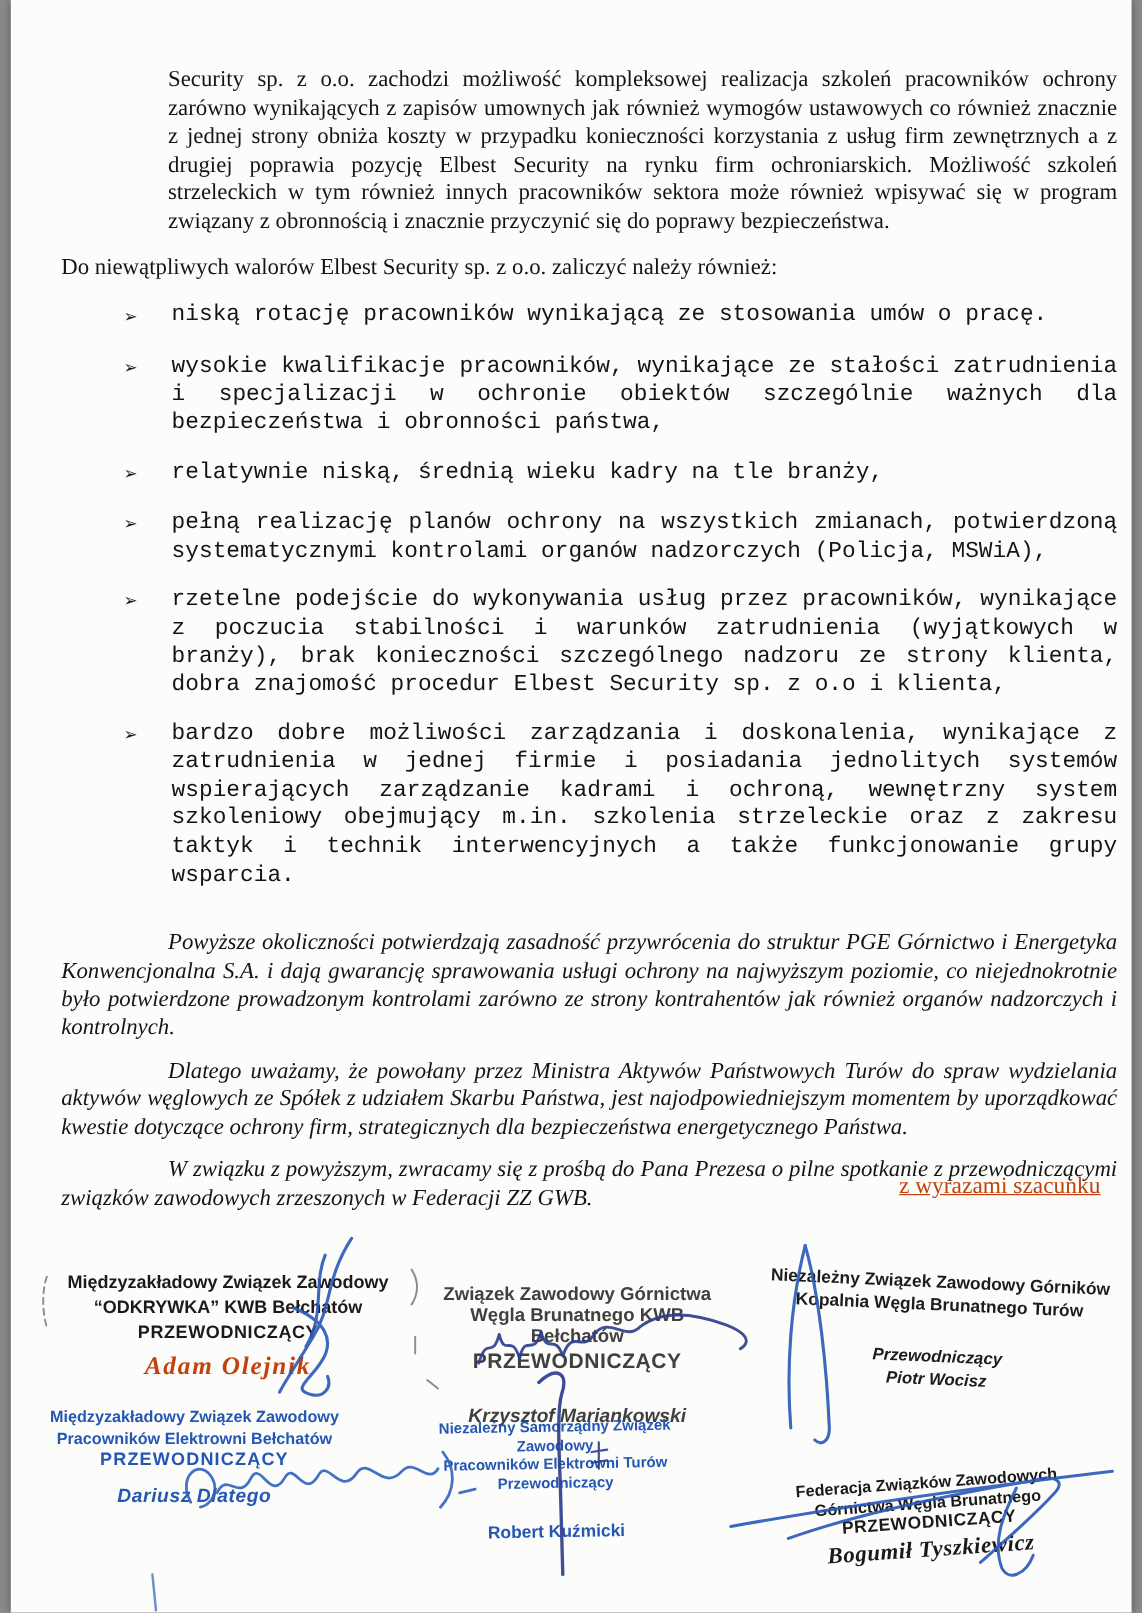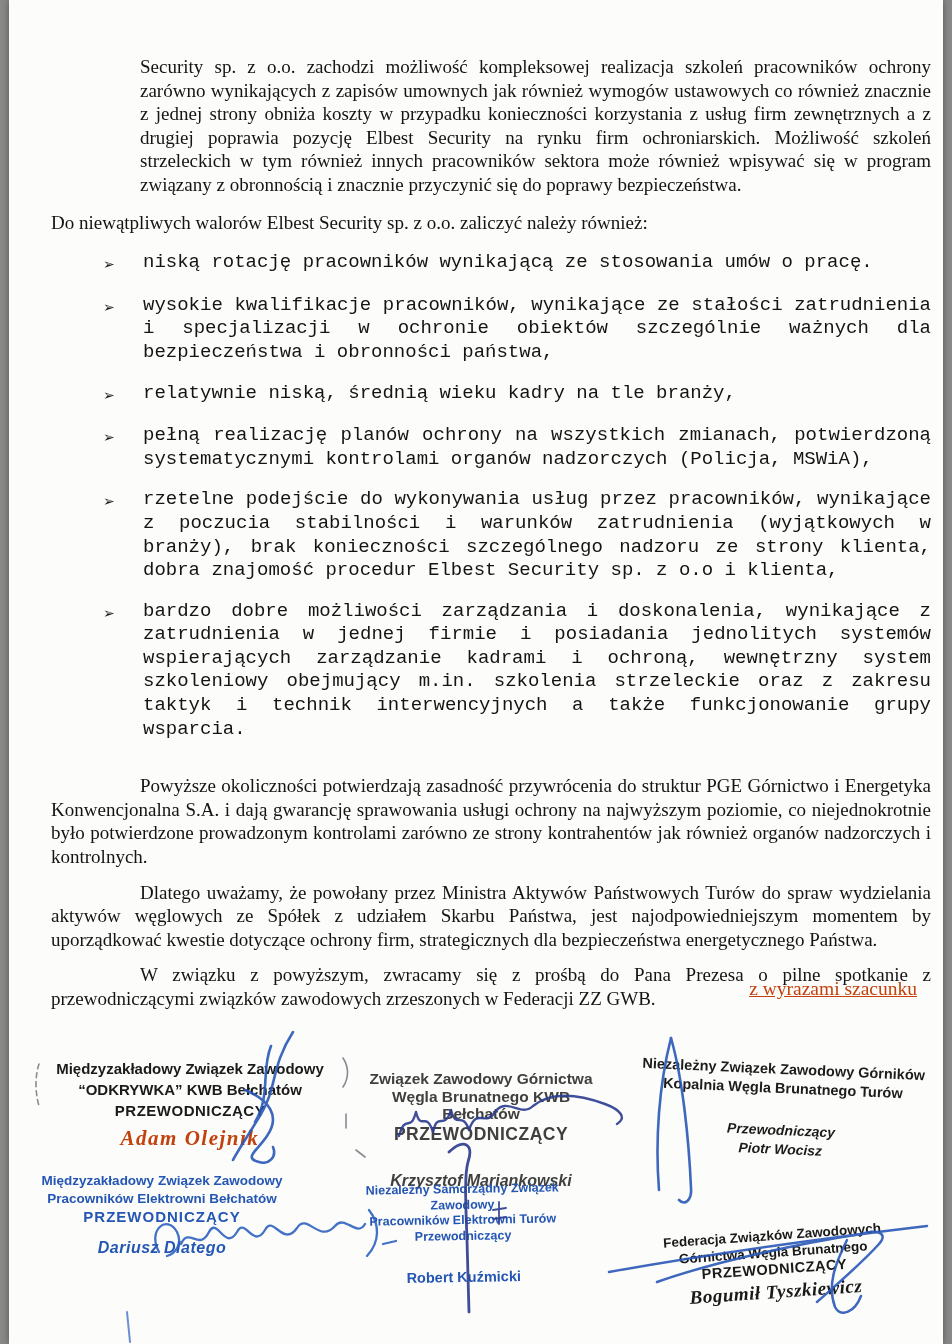--- a/index.html
+++ b/index.html
@@ -20,21 +20,21 @@
   }
   .indented{margin:0 0 0 89px;}
   .intro{margin:14px 0 0 0;}
   .bullets{margin:10px 0 0 0;padding:0;list-style:none;}
   .bullet{display:flex;margin-top:17px;}
   .bullet .marker{
     flex:0 0 40px;margin-left:52px;
     font-family:"DejaVu Sans",sans-serif;font-size:14px;padding-top:2px;color:#1a1a1a;
   }
   .bullet .btext{flex:1;text-align:justify;font-family:Liberation Mono, monospace;}
-  .cp{margin:12px 0 0 0;text-indent:89px;}
+  .cp{margin:12px 0 0 0;text-indent:89px;font-style:italic;}
   .cp.first{margin-top:33px;}
   .salutation{
     position:absolute;top:978px;right:26px;
     font-size:19.5px;color:#c2410c;text-decoration:underline;
   }
   
   .stamp{
     position:absolute;text-align:center;
     font-family:"Liberation Sans",sans-serif;font-weight:bold;
   }

